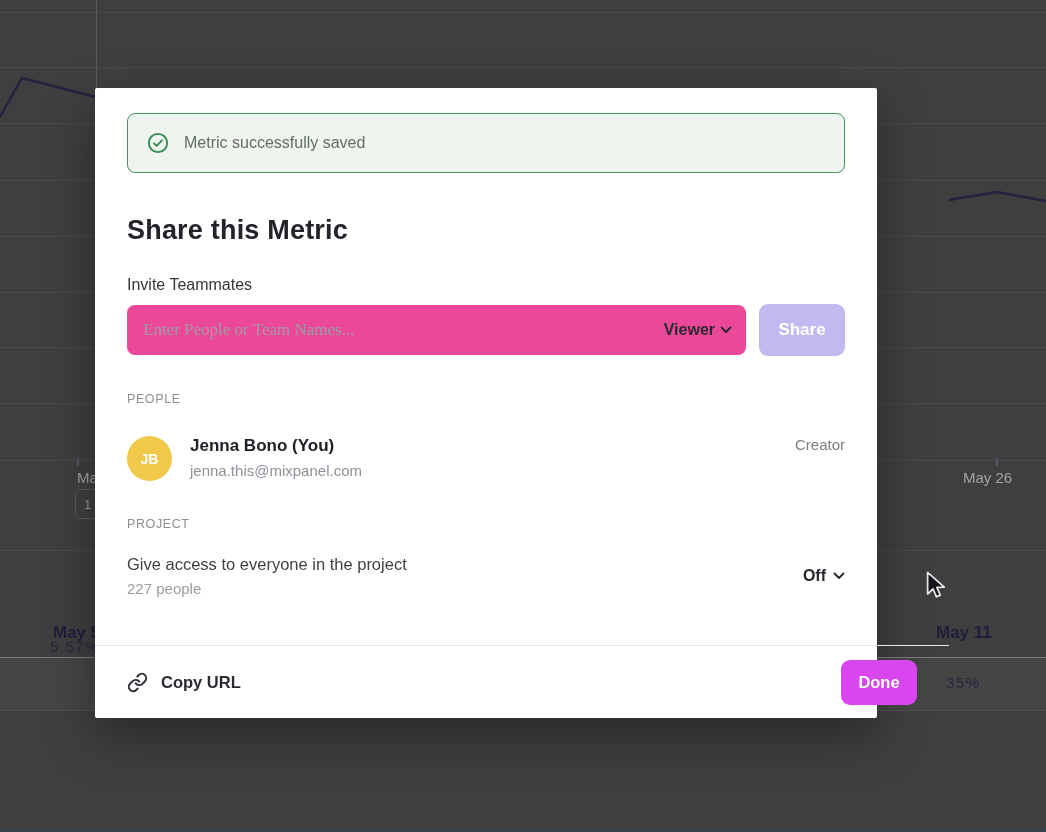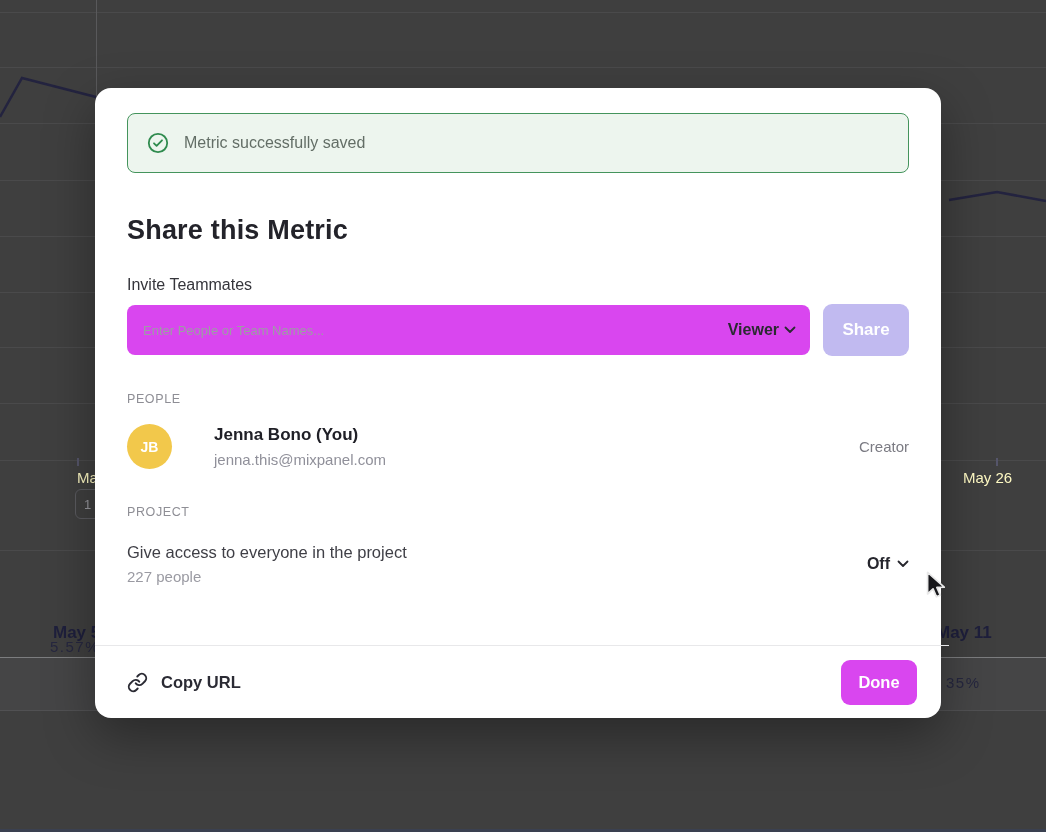--- a/index.html
+++ b/index.html
@@ -4,59 +4,59 @@
 <style>
   * { margin:0; padding:0; box-sizing:border-box; }
   html,body { width:1046px; height:832px; overflow:hidden; }
   body { font-family:"Liberation Sans", sans-serif; background:#3f3f3f; position:relative; }
 
   
   .bg { position:absolute; inset:0; z-index:0; }
   .gridline { position:absolute; left:0; width:1046px; height:1px; background:#4a4a4b; }
   .vline { position:absolute; top:0; width:1px; background:#59595b; }
   .chart-svg { position:absolute; left:0; top:0; }
-  .bg-label { position:absolute; color:#fef9c3; font-size:15px; white-space:nowrap; }
+  .bg-label { position:absolute; color:#a3a3a3; font-size:15px; white-space:nowrap; }
   .bg-label.bold { color:#1e1f3c; font-size:17px; font-weight:700; }
   .bg-value { position:absolute; color:#26273f; font-size:15px; letter-spacing:1.5px; white-space:nowrap; }
   .tooltip-box { position:absolute; left:75px; top:489px; width:38px; height:30px;
                  border:1px solid #5b5b60; border-radius:6px; color:#9a9aa0; font-size:13px;
                  display:flex; align-items:center; padding-left:8px; }
   .tick { position:absolute; width:2px; height:8px; background:#55556a; top:458px; }
   .sep-bright { position:absolute; left:0; width:1046px; height:1px; background:#7c7d7f; }
   .sep-dim { position:absolute; left:0; width:1046px; height:1px; background:#515153; }
   .row-band { position:absolute; left:0; top:658px; width:1046px; height:52px; background:#454546; }
   .bottom-edge { position:absolute; left:0; top:829px; width:1046px; height:3px; background:#3a4050; }
 
   
-  .modal { position:absolute; left:95px; top:88px; width:846px; height:630px; background:#ffffff;
-           border-radius:16px; box-shadow:0 18px 50px rgba(0,0,0,.35); z-index:10; padding:25px 32px 0 32px; }
+  .modal { position:absolute; left:95px; top:88px; width:782px; height:630px; background:#ffffff;
+           border-radius:2px; box-shadow:0 18px 50px rgba(0,0,0,.35); z-index:10; padding:25px 32px 0 32px; }
 
   .toast { height:60px; border:1px solid #44945c; background:#edf5ee; border-radius:8px;
            display:flex; align-items:center; padding:0 18px; gap:14px; }
   .toast-text { color:#636e66; font-size:16px; }
 
   .modal-title { margin-top:42px; font-size:27px; font-weight:700; color:#23232a; letter-spacing:.2px; }
 
   .invite-label { margin-top:30px; font-size:16px; color:#35353b; }
 
   .invite-row { margin-top:10px; display:flex; align-items:center; gap:13px; }
   .invite-input-wrap { position:relative; flex:1; }
-  .invite-input { width:100%; height:50px; background:#d946ef; border:none; outline:none;
-                  border-radius:8px; padding:0 130px 0 16px; font-size:13px; color:#2a2a31;
-                  font-family:Liberation Sans, sans-serif; }
+  .invite-input { width:100%; height:50px; background:#ec4899; border:none; outline:none;
+                  border-radius:8px; padding:0 130px 0 16px; font-size:17px; color:#2a2a31;
+                  font-family:Liberation Serif, serif; }
   .invite-input::placeholder { color:#9d9da4; }
   .role-select { position:absolute; right:14px; top:0; height:50px; display:flex; align-items:center;
                  gap:5px; cursor:pointer; }
   .role-select span { font-size:16px; font-weight:700; color:#2a2a31; }
   .btn-share { width:86px; height:52px; background:#c1baf0; color:#ffffff; border:none;
                border-radius:9px; font-size:17px; font-weight:700; font-family:"Liberation Sans", sans-serif; }
 
   .section-header { margin-top:36px; font-size:12.5px; color:#8e8e95; letter-spacing:.6px; }
 
-  .person-row { margin-top:18px; display:flex; align-items:center;gap:24px; }
+  .person-row { margin-top:30px; display:flex; align-items:flex-start; }
   .avatar { width:45px; height:45px; border-radius:50%; background:#f2c84b; color:#ffffff;
             font-size:14px; font-weight:700; display:flex; align-items:center; justify-content:center; }
   .person-meta { margin-left:18px; }
   .person-name { font-size:17px; font-weight:700; color:#202027; }
   .person-email { margin-top:6px; font-size:15px; color:#90909a; }
   .person-role { margin-left:auto; font-size:15px; color:#7b7b83; }
 
   .project-row { margin-top:24px; display:flex; align-items:center; }
   .project-title { font-size:16.5px; color:#3f3f46; }
   .project-sub { margin-top:6px; font-size:15px; color:#9a9aa2; }

